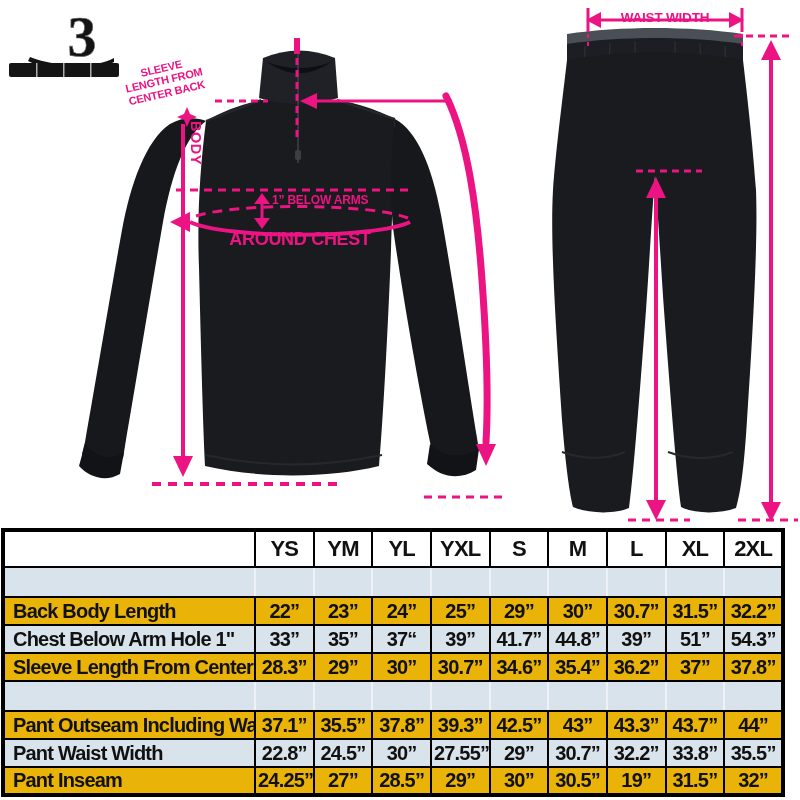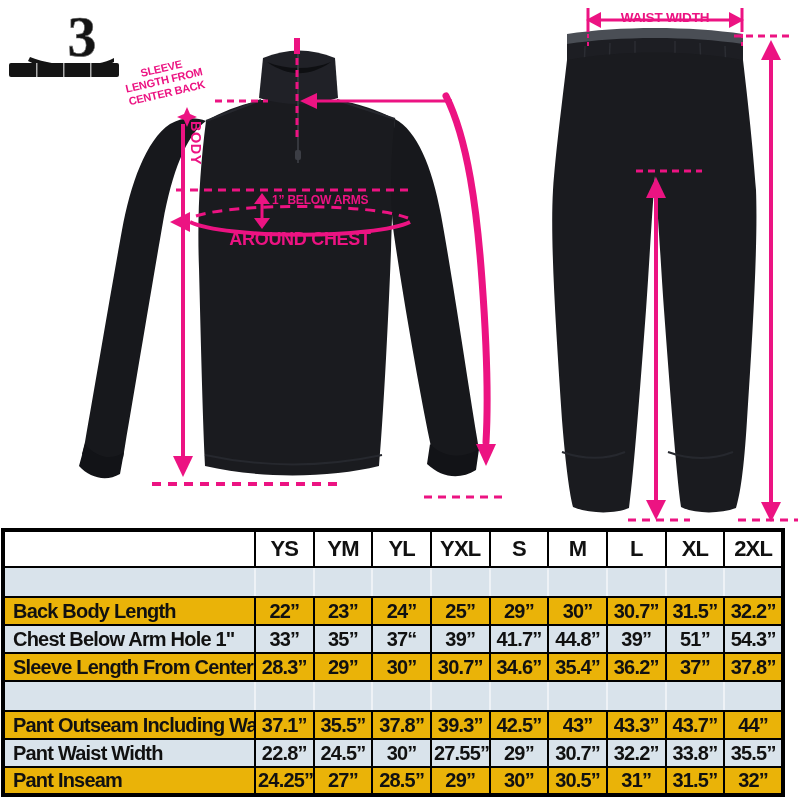--- a/index.html
+++ b/index.html
@@ -275,18 +275,18 @@
         <td>35.5”</td>
       </tr>
       <tr>
         <td class="rowlabel">Pant Inseam</td>
         <td>24.25”</td>
         <td>27”</td>
         <td>28.5”</td>
         <td>29”</td>
         <td>30”</td>
         <td>30.5”</td>
-        <td>31”</td>
+        <td>19”</td>
         <td>31.5”</td>
         <td>32”</td>
       </tr>
     </tbody>
 </table>
 
 </body></html>

